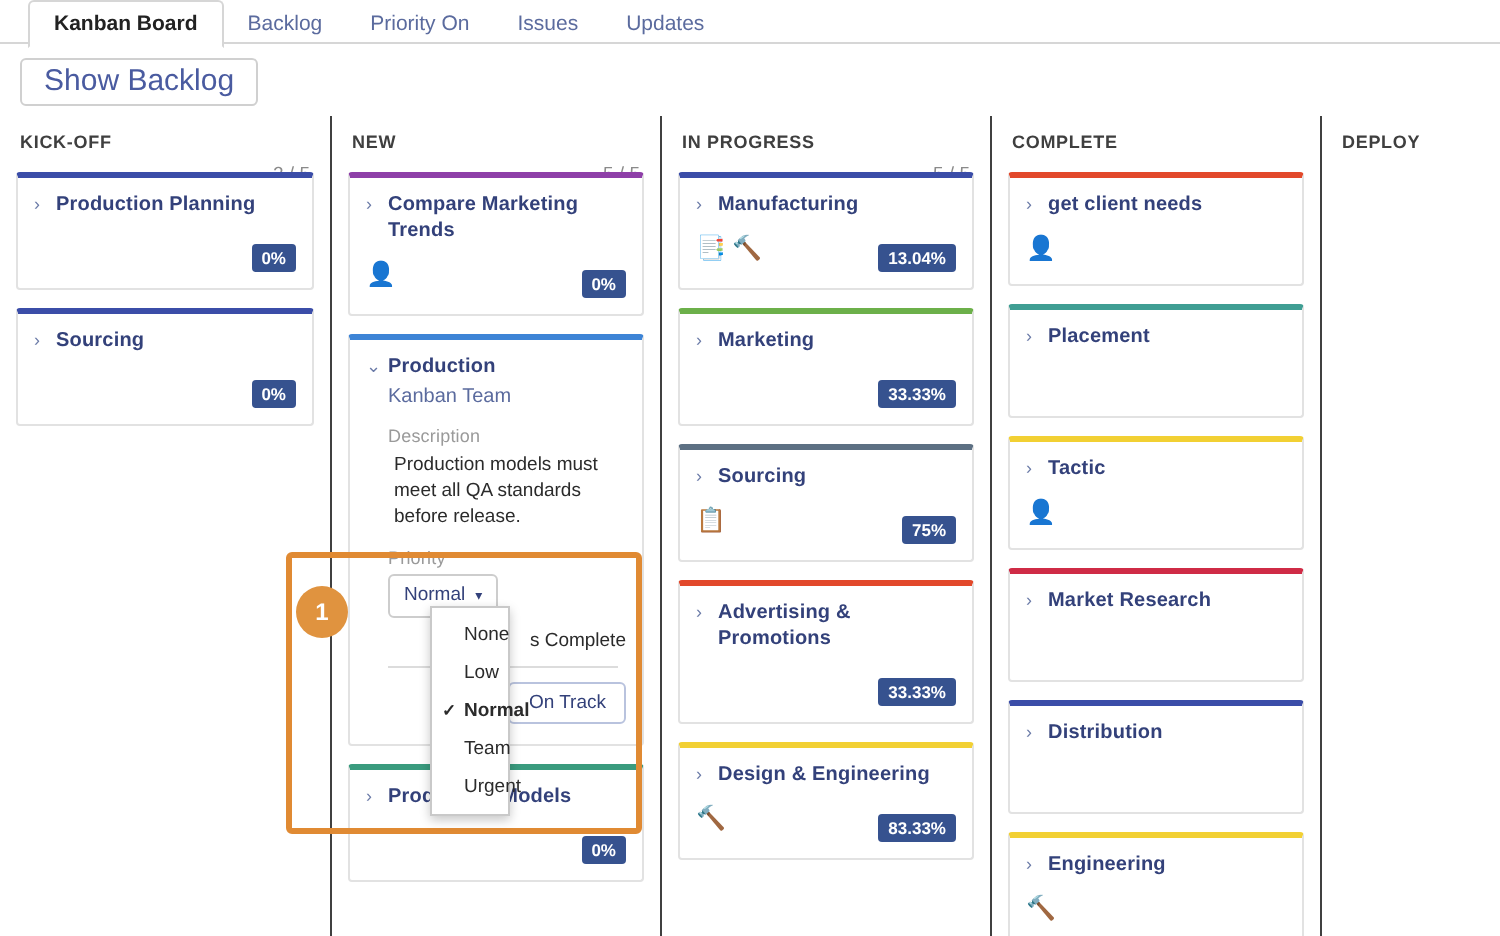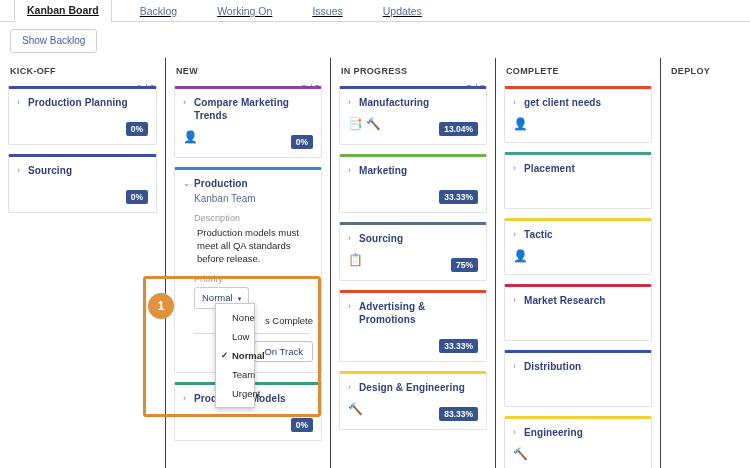--- a/index.html
+++ b/index.html
@@ -11,23 +11,22 @@
   }
   #app { position: relative; width: 750px; height: 468px; }
 
   
   .tabbar {
     position: relative;
     height: 22px;
     padding-left: 14px;
     border-bottom: 1px solid #d6d6d6;
     display: flex;
-    align-items: flex-end;
-    gap: 16px;
-    text-decoration: underline;
+    align-items: center;
+    gap: 0px;
   }
   .tab {
     font-size: 10.5px;
     color: #5b6b9e;
     padding: 4px 12px 4px 12px;
     line-height: 14px;
     white-space: nowrap;
     position: relative;
     top: 1px;
   }
@@ -37,21 +36,21 @@
     background: #ffffff;
     border: 1px solid #d6d6d6;
     border-bottom: 1px solid #ffffff;
     border-radius: 3px 3px 0 0;
   }
 
   
   .toolbar { padding: 7px 0 0 10px; }
   .btn-backlog {
     display: inline-block;
-    font-size: 10px;
+    font-size: 15px;
     color: #4a5ba0;
     background: #ffffff;
     border: 1px solid #d0d0d0;
     border-radius: 3px;
     padding: 5px 11px;
     line-height: 12px;
   }
 
   
   .board {
@@ -221,21 +220,21 @@
   .gicon { font-size: 12px; line-height: 14px; display: inline-block; }
 </style>
 </head>
 <body>
 
 <div id="app">
 
   <div class="tabbar" id="tabbar">
       <div class="tab active">Kanban Board</div>
       <div class="tab">Backlog</div>
-      <div class="tab">Working On</div>
+      <div class="tab">Priority On</div>
       <div class="tab">Issues</div>
       <div class="tab">Updates</div>
     </div>
 
   <div class="toolbar">
     <span class="btn-backlog">Show Backlog</span>
   </div>
 
   <div class="board" id="board">
       <div class="column">

